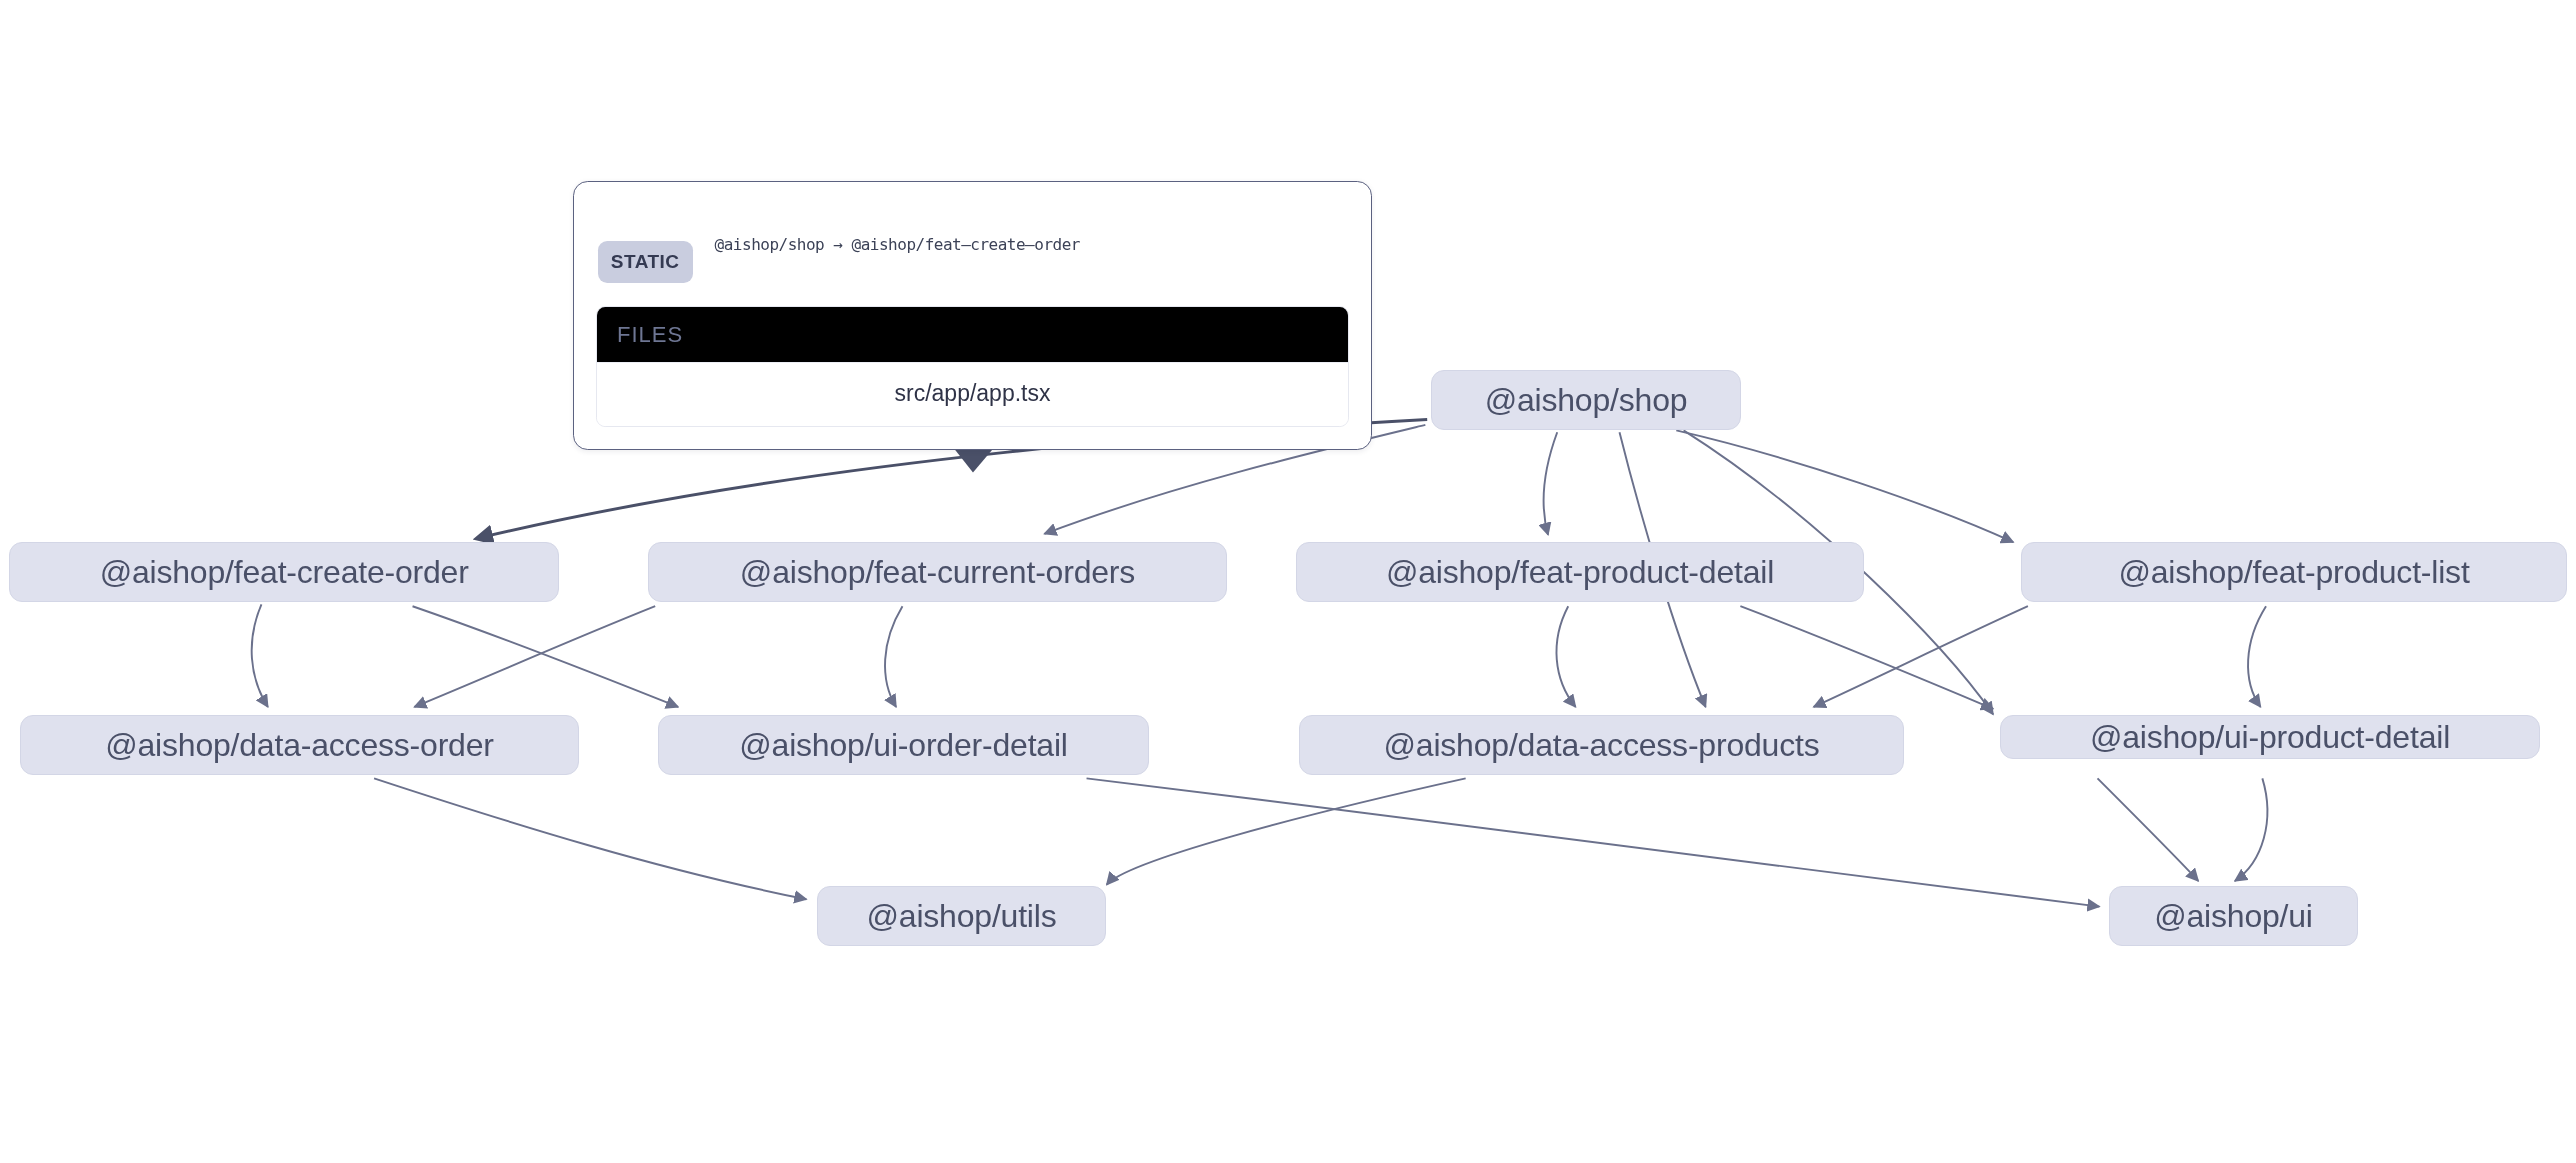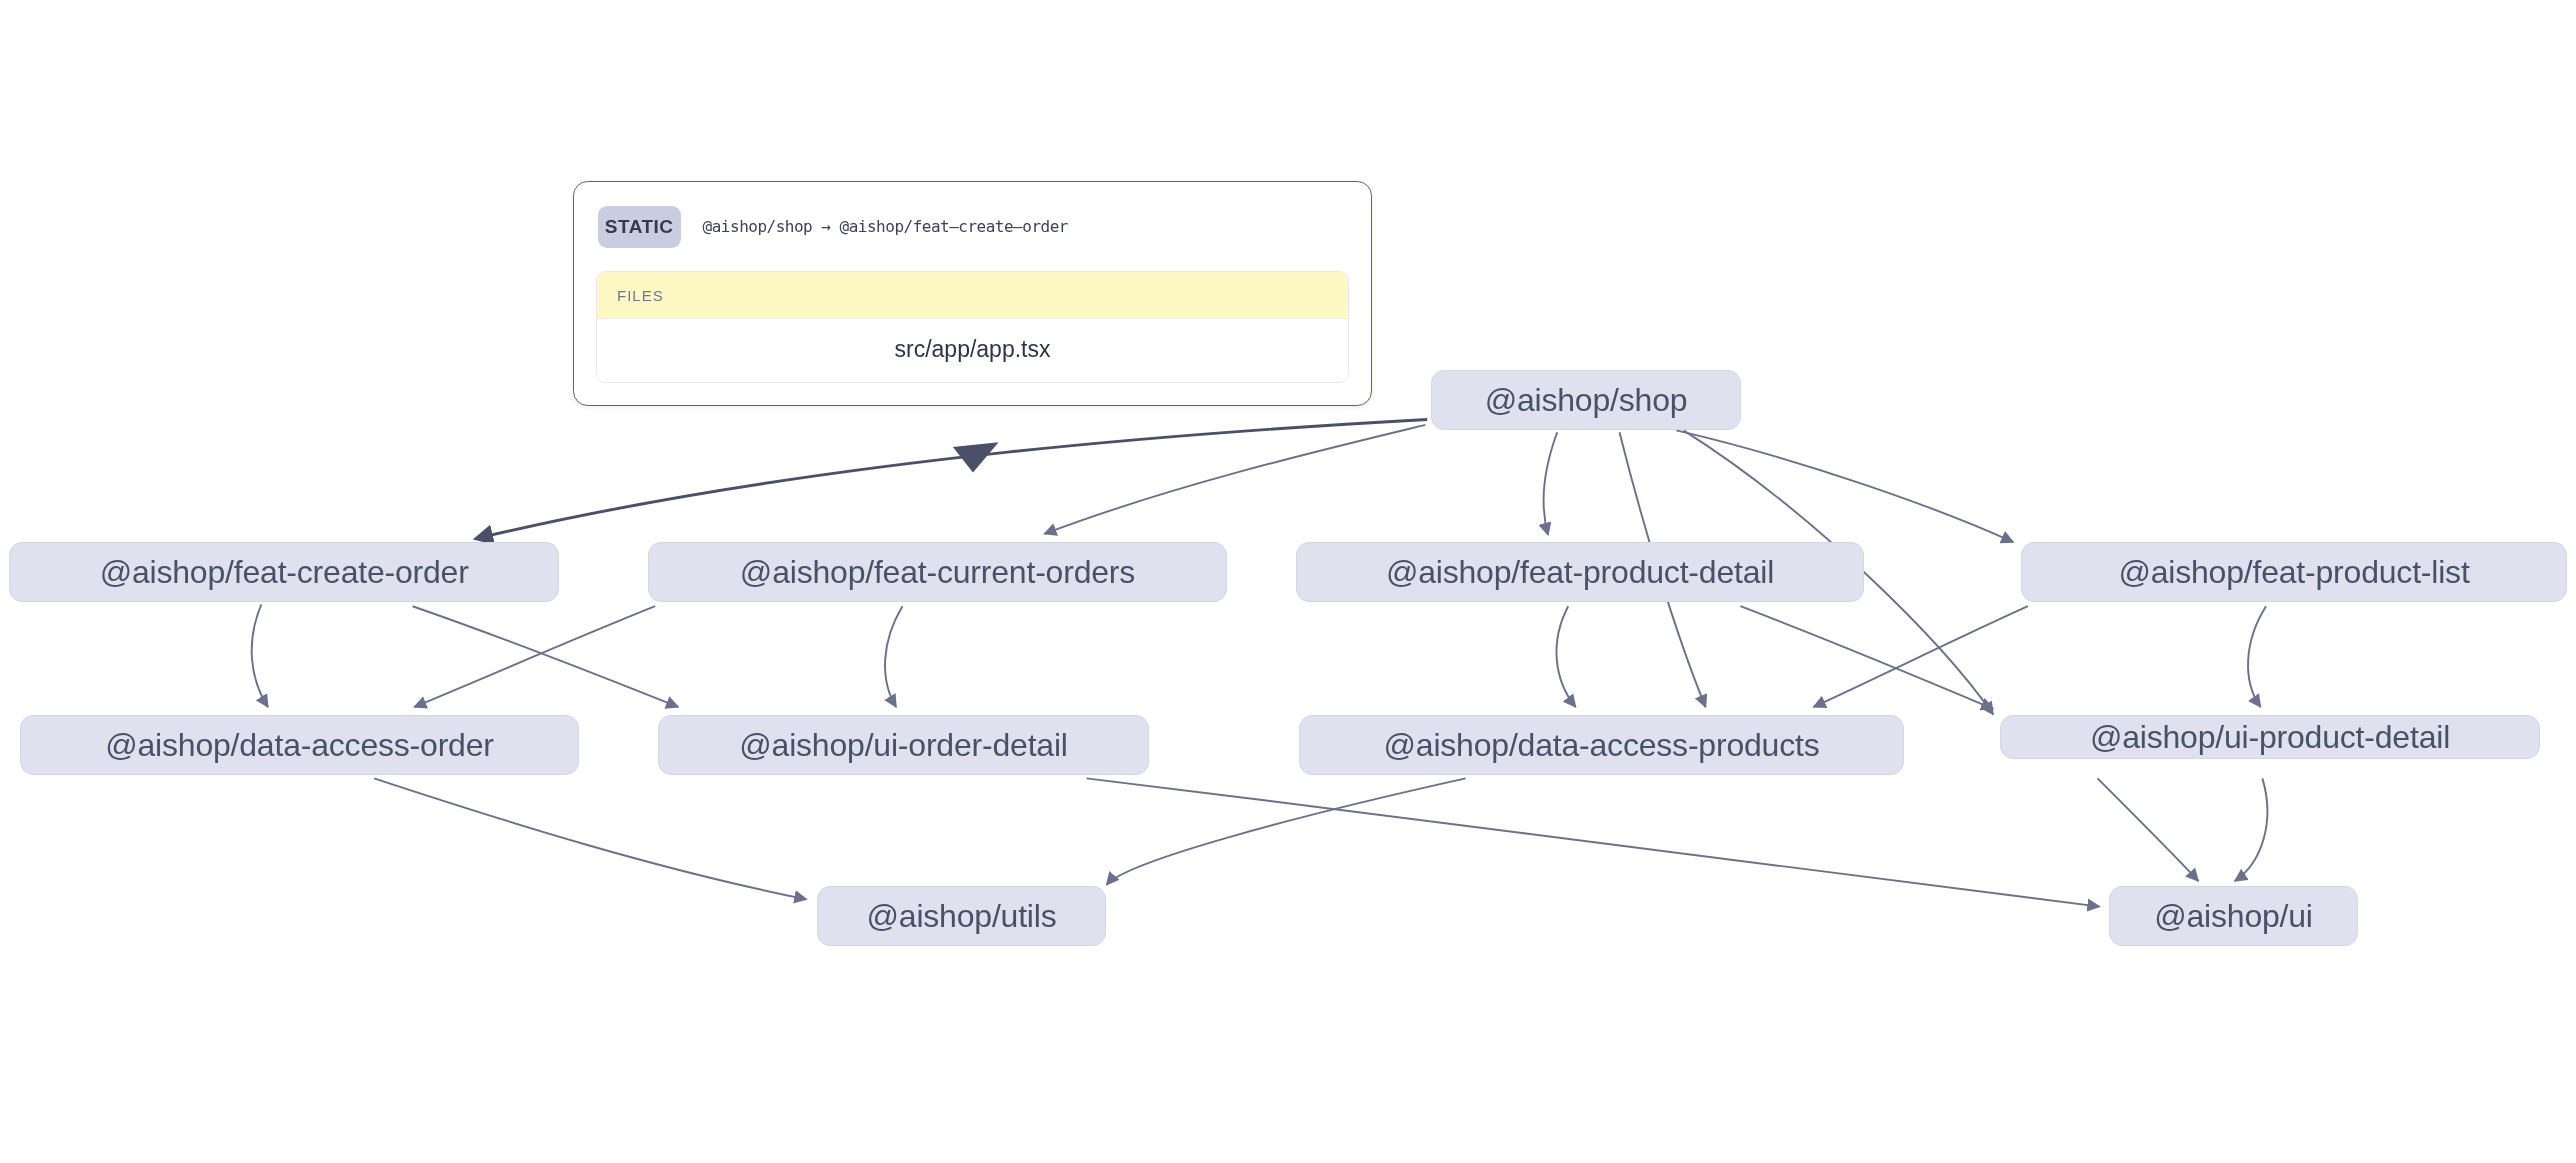--- a/index.html
+++ b/index.html
@@ -62,43 +62,44 @@
     align-items: center;
     gap: 22px;
     padding: 3.7px 0 5.5px 1.8px;
   }
   .tt-badge {
     background: #c9cddf;
     color: #343a52;
     font-size: 19px;
     font-weight: bold;
     letter-spacing: 0.5px;
-    padding: 10px 7px;
+    padding: 10px 13px;
     border-radius: 9.2px;
     font-family: "Liberation Sans", sans-serif;
+    margin-top: 35px;
   }
   .tt-title {
     font-family: "DejaVu Sans Mono", monospace;
     font-size: 16px;
     color: #3c4257;
     letter-spacing: -0.5px;
     white-space: nowrap;
   }
   .tt-files {
     margin-top: 18.3px;
     border: 0.9px solid #e6e8f0;
     border-radius: 9.2px;
     overflow: hidden;
     background: #ffffff;
   }
   .tt-files-header {
-    background: #fef9c3;
+    background: #000000;
     border-bottom: 0.9px solid #eceef5;
     color: #6e7693;
-    font-size: 15px;
+    font-size: 22px;
     letter-spacing: 1px;
     padding: 14.7px 20px 13.7px 20px;
   }
   .tt-file-row {
     color: #2f3347;
     font-size: 23px;
     padding: 17.4px 20px 18.3px 20px;
     background: #ffffff;
     text-align: center;
   }

